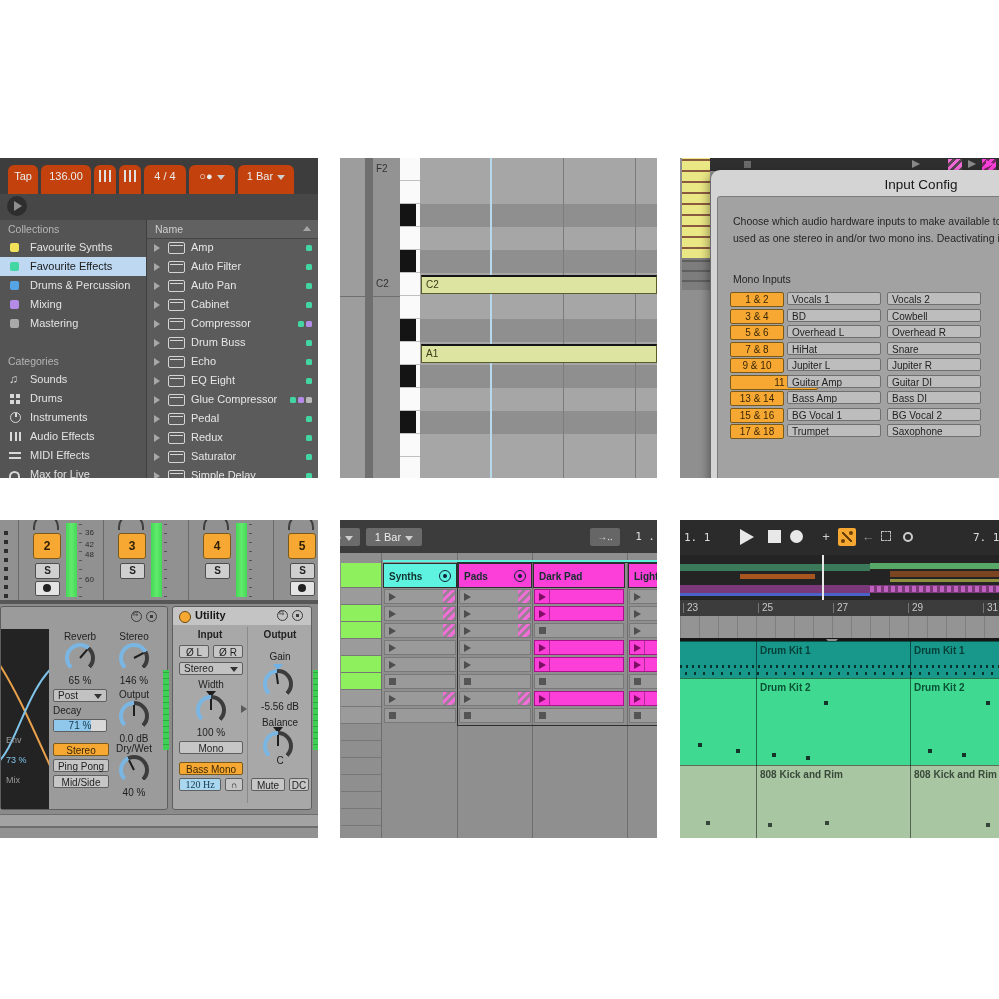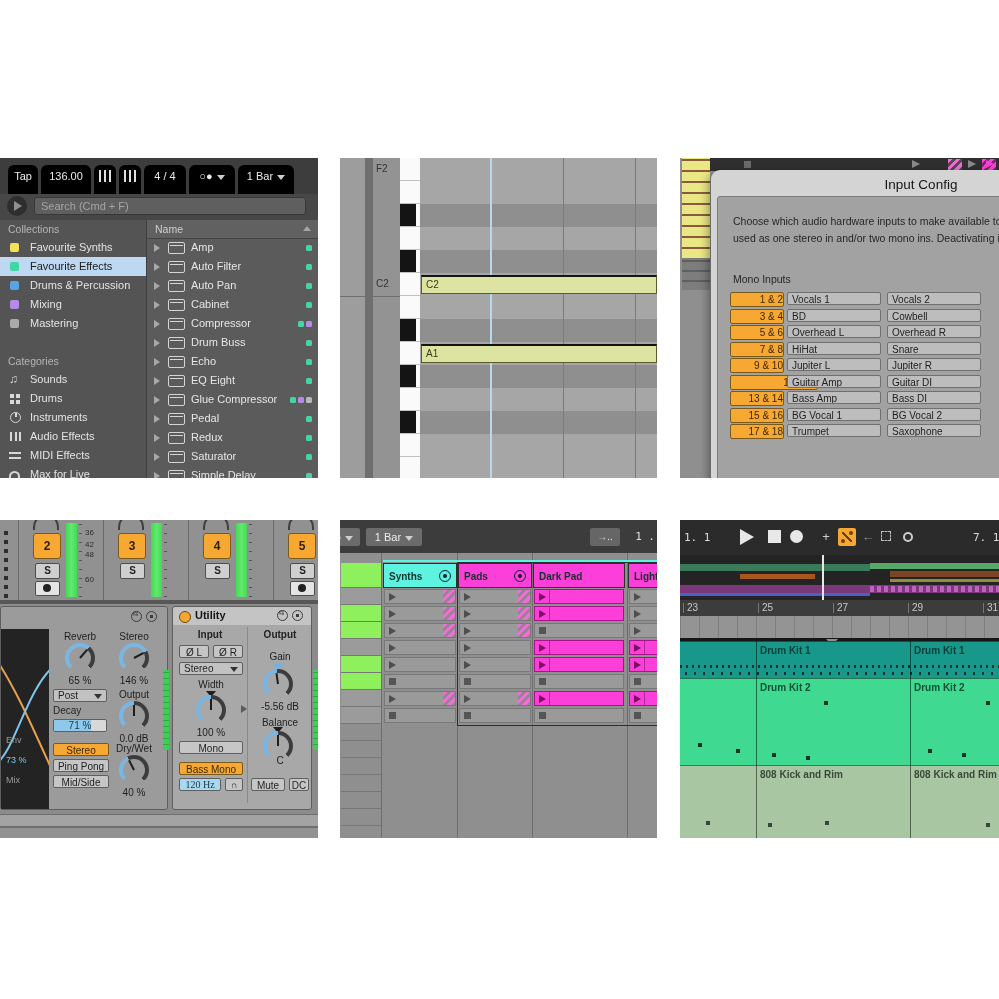--- a/index.html
+++ b/index.html
@@ -2,21 +2,21 @@
 <html><head>
 <meta charset="utf-8">
 <style>
   html,body{margin:0;padding:0;}
   body{width:999px;height:999px;position:relative;background:#ffffff;
        font-family:"Liberation Sans",sans-serif;-webkit-font-smoothing:antialiased;}
   .panel{position:absolute;overflow:hidden;background:#8f8f8f;}
   
   #browser{left:0;top:158px;width:318px;height:320px;background:#555;}
   .tbar{position:absolute;left:0;top:0;width:100%;height:36px;background:#3d3d3d;}
-  .tbtn{position:absolute;top:7px;height:38px;background:#000000;border-radius:6px;color:#ececec;
+  .tbtn{position:absolute;top:7px;height:38px;background:#c2410c;border-radius:6px;color:#ececec;
         font-size:11px;line-height:22px;text-align:center;}
   .nudge{background-image:repeating-linear-gradient(90deg,#e0e0e0 0 2px,transparent 2px 5px);
          background-size:12px 12px;background-position:5px 5px;background-repeat:no-repeat;}
   .ddcaret{display:inline-block;width:0;height:0;border-left:4px solid transparent;
            border-right:4px solid transparent;border-top:5px solid #cfcfcf;margin-left:4px;vertical-align:middle;}
   #searchrow{position:absolute;left:0;top:36px;width:100%;height:26px;background:#474747;}
   #preview-circle{position:absolute;left:7px;top:2px;width:20px;height:20px;border-radius:50%;background:#2e2e2e;}
   #preview-circle:after{content:'';position:absolute;left:7px;top:5px;border-left:8px solid #8f8f8f;
            border-top:5px solid transparent;border-bottom:5px solid transparent;}
   #search-input{position:absolute;left:34px;top:3px;width:272px;height:18px;background:#5f5f5f;
@@ -78,21 +78,21 @@
         background-image:repeating-linear-gradient(0deg,transparent 0 9px,#8a5a40 9px 11px);}
   #gray-stack{position:absolute;left:2px;top:100px;width:28px;height:32px;background:#7d7d7d;
         background-image:repeating-linear-gradient(0deg,transparent 0 8px,#5f5f5f 8px 10px);}
   #dialog{position:absolute;left:31px;top:12px;width:300px;height:320px;background:#d4d4d4;
         border-radius:9px 0 0 0;box-shadow:-3px 3px 8px rgba(0,0,0,.35);}
   #dialog-title{position:absolute;left:110px;top:7px;width:200px;text-align:center;font-size:13.5px;color:#161616;}
   #dialog-inner{position:absolute;left:6px;top:26px;right:-2px;bottom:-2px;background:#a2a2a2;
         border:1px solid #7c7c7c;border-radius:3px 0 0 0;}
   .dlg-text{position:absolute;left:15px;font-size:10.5px;color:#262626;white-space:nowrap;}
   .ic-row-btn{position:absolute;width:52px;height:13px;background:#f7a832;border:1px solid #7a5a1a;border-radius:2px;
-        font-size:10px;color:#3a2806;text-align:right;line-height:13px;}
+        font-size:10px;color:#3a2806;text-align:center;line-height:13px;}
   .ic-field{position:absolute;width:94px;height:13px;background:#bdbdbd;border:1px solid #6f6f6f;border-radius:2px;
         font-size:10px;color:#222;line-height:13px;padding-left:4px;box-sizing:border-box;white-space:nowrap;overflow:hidden;}
   
   #devices{left:0;top:520px;width:318px;height:318px;background:#8b8b8b;}
   #mixer-strip-area{position:absolute;left:0;top:0;width:100%;height:80px;background:#919191;border-bottom:4px solid #575757;}
   #dots-col{position:absolute;left:4px;top:6px;width:6px;height:72px;
         background:repeating-linear-gradient(0deg,#2e2e2e 0 4px,transparent 4px 9px);width:4px;}
   .mix-strip{position:absolute;top:0;width:85px;height:80px;border-left:1px solid #6a6a6a;}
   .arc-top{position:absolute;left:14px;top:-6px;width:26px;height:16px;border:2.5px solid #3f3f3f;
         border-radius:13px 13px 0 0;border-bottom:none;box-sizing:border-box;}
@@ -221,21 +221,20 @@
     <div class="tbtn" style="left:8px;width:30px;">Tap</div>
     <div class="tbtn" style="left:41px;width:50px;">136.00</div>
     <div class="tbtn nudge" style="left:94px;width:22px;"></div>
     <div class="tbtn nudge" style="left:119px;width:22px;"></div>
     <div class="tbtn" style="left:144px;width:42px;">4 / 4</div>
     <div class="tbtn" style="left:189px;width:46px;"><span>○●</span><span class="ddcaret"></span></div>
     <div class="tbtn" style="left:238px;width:56px;"><span>1 Bar</span><span class="ddcaret"></span></div>
   </div>
   <div id="searchrow">
     <div id="preview-circle"></div>
-    <input id="search-input" placeholder="Search (Cmd + F)" style="">
   </div>
   <div id="list">
     <div id="list-header">
       <span style="position:absolute;left:8px;">Name</span>
       <span id="sort-arrow"></span>
     </div>
     <div id="list-items">
         <div class="dev-row" style="top: 18px;">
           <div class="expander"></div>
           <div class="dev-icon"></div>

